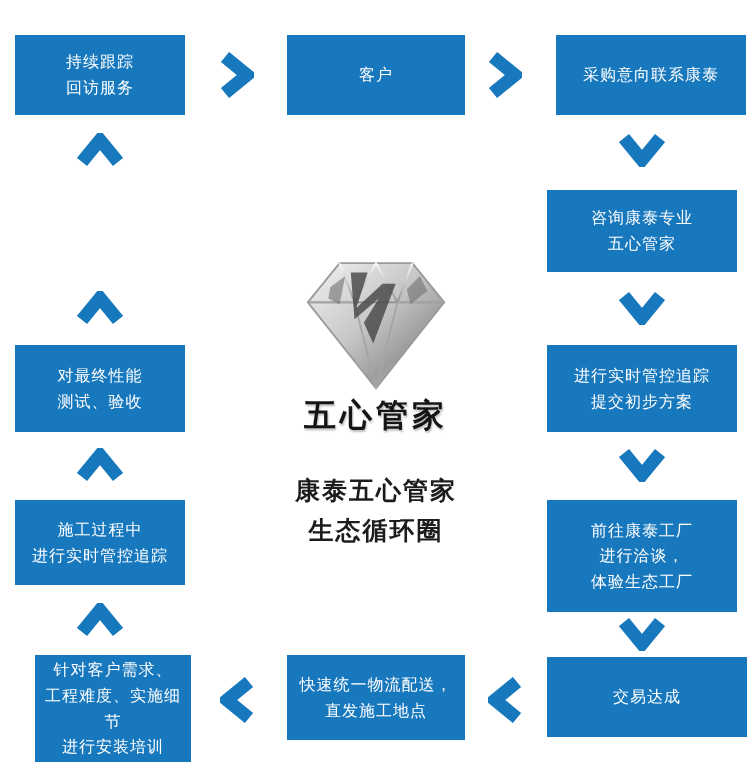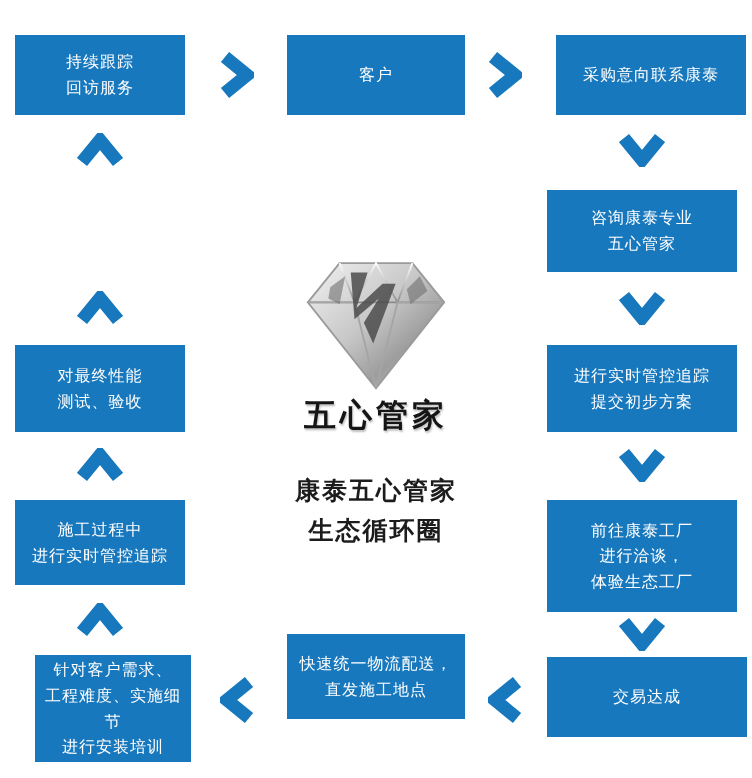--- a/index.html
+++ b/index.html
@@ -42,21 +42,21 @@
   .arrow.dir-left  svg { transform: rotate(180deg); }
 
   
   .pos-tl { left:15px;  top:35px;  width:170px; height:80px;  }
   .pos-tc { left:287px; top:35px;  width:178px; height:80px;  }
   .pos-tr { left:556px; top:35px;  width:190px; height:80px;  }
   .pos-r2 { left:547px; top:190px; width:190px; height:82px;  }
   .pos-r3 { left:547px; top:345px; width:190px; height:87px;  }
   .pos-r4 { left:547px; top:500px; width:190px; height:112px; }
   .pos-br { left:547px; top:657px; width:200px; height:80px;  }
-  .pos-bc { left:287px; top:634px; width:178px; height:85px;  }
+  .pos-bc { left:287px; top:655px; width:178px; height:85px;  }
   .pos-bl { left:15px;  top:655px; width:156px; height:107px;margin-left:20px; }
   .pos-l4 { left:15px;  top:500px; width:170px; height:85px;  }
   .pos-l3 { left:15px;  top:345px; width:170px; height:87px;  }
   .pos-l2 { left:15px;  top:190px; width:170px; height:82px;  }
 
   
   .pos-a-t1 { left:214px; top:52px;  }
   .pos-a-t2 { left:482px; top:52px;  }
   .pos-a-r1 { left:619px; top:127px; }
   .pos-a-r2 { left:619px; top:285px; }

